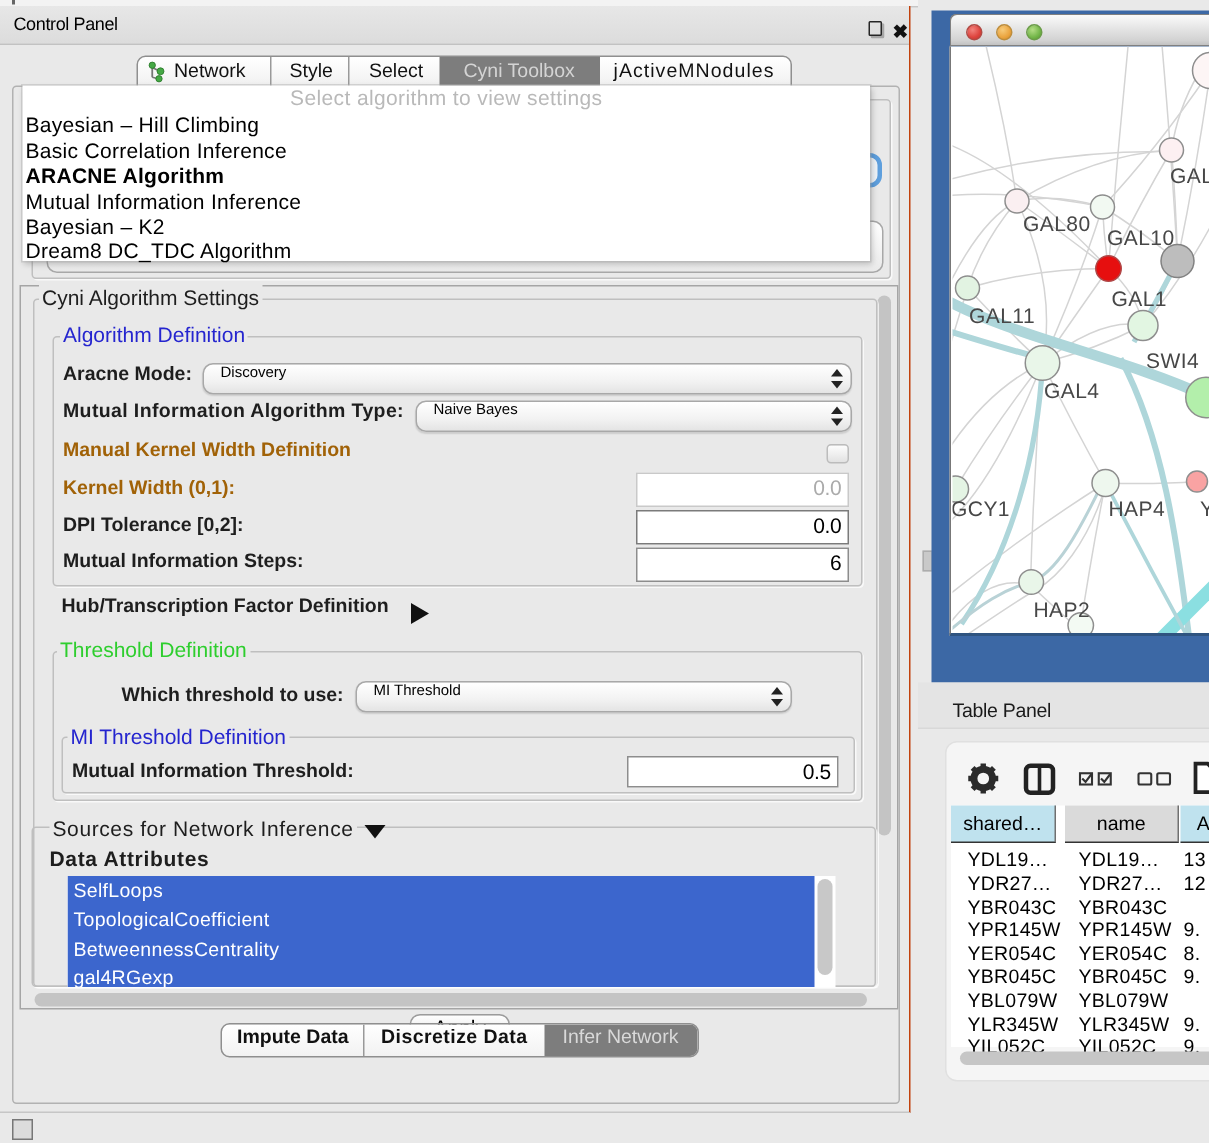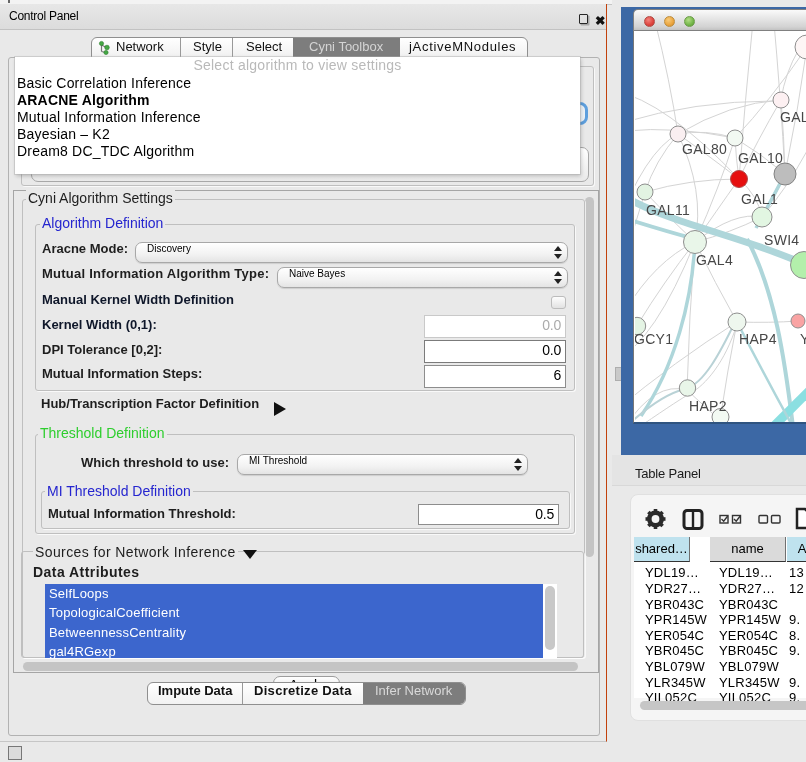--- a/index.html
+++ b/index.html
@@ -1,20 +1,20 @@
 <!DOCTYPE html>
 <html><head>
 <meta charset="utf-8">
 <style>
 html,body{margin:0;padding:0;}
 body{width:806px;height:762px;overflow:hidden;font-family:"Liberation Sans",sans-serif;}
 #root{position:relative;width:806px;height:762px;background:#e9e9e9;overflow:hidden;}
 .abs{position:absolute;}
 .lbl{font-size:13px;font-weight:bold;color:#1e1e1e;letter-spacing:0px;white-space:nowrap;}
-.dis{color:#0f172a;}
+.dis{color:#a16207;}
 .fieldset{position:absolute;border:1px solid #bfbfbf;border-radius:3px;box-shadow:inset 0 0 0 0 #fff, 1px 1px 0 rgba(255,255,255,.7);}
 .legend{position:absolute;background:#e9e9e9;padding:0 2px;font-size:14px;letter-spacing:0px;white-space:nowrap;}
 .combo{position:absolute;background:linear-gradient(#ffffff,#f2f2f2 60%,#e4e4e4);border:1px solid #a8a8a8;border-radius:7px;box-shadow:0 1px 1px rgba(0,0,0,0.12);}
 .combo .ct{position:absolute;left:11px;top:0px;font-size:10px;color:#000;letter-spacing:0px;white-space:nowrap;}
 .arrows{position:absolute;width:8px;}
 .arrows .up{width:0;height:0;border-left:4px solid transparent;border-right:4px solid transparent;border-bottom:5px solid #222;margin-bottom:3px;}
 .arrows .dn{width:0;height:0;border-left:4px solid transparent;border-right:4px solid transparent;border-top:5px solid #222;}
 .tfield{position:absolute;background:#fff;font-size:14px;text-align:right;letter-spacing:-0.2px;}
 .row{left:0;width:200px;white-space:nowrap;font-size:13px;letter-spacing:0.2px;}
 .tx{position:absolute;top:1px;font-size:13px;line-height:15px;color:#111;white-space:nowrap;}
@@ -273,39 +273,40 @@
         <rect x="101.5" y="20.5" width="8" height="7.5"></rect>
         <path d="M90.5 24 l2.2 2.2 l4-5.2"></path>
           <path d="M103 24 l2.2 2.2 l4-5.2"></path>
         <rect x="128" y="20.5" width="8.5" height="7.5" rx="1"></rect>
         <rect x="140.5" y="20.5" width="8.5" height="7.5" rx="1"></rect>
       </g>
       <path d="M166 14 h8 l5 5 v14 h-13 z" fill="#fff" stroke="#222" stroke-width="2.5"></path>
     </svg>
 
     <div class="abs" style="left:3px;top:42px;width:197px;height:161px;background:#fff;font-size:13px;">
-      <div class="abs" style="left:0;top:0;width:56px;height:25px;background:#bfe2ee;border-right:1px solid #707070;border-bottom:1px solid #333;text-align:center;padding-top:4px;box-sizing:border-box;">shared…</div>
+      <div class="abs" style="left:0;top:0;width:70px;height:25px;background:#bfe2ee;border-right:1px solid #707070;border-bottom:1px solid #333;text-align:center;padding-top:4px;box-sizing:border-box;">shared…</div>
       <div class="abs" style="left:76px;top:0;width:76px;height:25px;background:#dadada;border-right:1px solid #707070;border-bottom:1px solid #333;text-align:center;padding-top:4px;box-sizing:border-box;">name</div>
       <div class="abs" style="left:153px;top:0;width:47px;height:25px;background:#bfe2ee;border-bottom:1px solid #333;padding-top:4px;box-sizing:border-box;">&nbsp;&nbsp;&nbsp;A</div>
       <div class="abs row" style="top:28.4px;"><span class="c1">YDL19…</span><span class="c2">YDL19…</span>13</div>
       <div class="abs row" style="top:44px;"><span class="c1">YDR27…</span><span class="c2">YDR27…</span>12</div>
       <div class="abs row" style="top:59.6px;"><span class="c1">YBR043C</span><span class="c2">YBR043C</span></div>
       <div class="abs row" style="top:75.2px;"><span class="c1">YPR145W</span><span class="c2">YPR145W</span>9.</div>
       <div class="abs row" style="top:90.8px;"><span class="c1">YER054C</span><span class="c2">YER054C</span>8.</div>
       <div class="abs row" style="top:106.4px;"><span class="c1">YBR045C</span><span class="c2">YBR045C</span>9.</div>
       <div class="abs row" style="top:122px;"><span class="c1">YBL079W</span><span class="c2">YBL079W</span></div>
       <div class="abs row" style="top:137.6px;"><span class="c1">YLR345W</span><span class="c2">YLR345W</span>9.</div>
       <div class="abs row" style="top:153.2px;"><span class="c1">YIL052C</span><span class="c2">YIL052C</span>9.</div>
     </div>
 
     <div class="abs" style="left:9px;top:206px;width:195px;height:9px;background:#c6c6c6;border-radius:5px;"></div>
   </div>
 
   <div class="abs" style="left:15px;top:57px;width:565px;height:117px;background:#fff;box-shadow:0 0 0 1px rgba(175,175,175,0.45), 1px 2px 4px rgba(0,0,0,0.22);font-size:14px;color:#000;">
     <div style="text-align:center;color:#b9b9b9;height:18px;line-height:17px;font-size:14px;letter-spacing:0.25px;">Select algorithm to view settings</div>
+    <div class="ditem">Bayesian – Hill Climbing</div>
     <div class="ditem">Basic Correlation Inference</div>
     <div class="ditem" style="font-weight:bold;">ARACNE Algorithm</div>
     <div class="ditem">Mutual Information Inference</div>
     <div class="ditem">Bayesian – K2</div>
     <div class="ditem">Dream8 DC_TDC Algorithm</div>
   </div>
 
 </div>
 
 </body></html>

